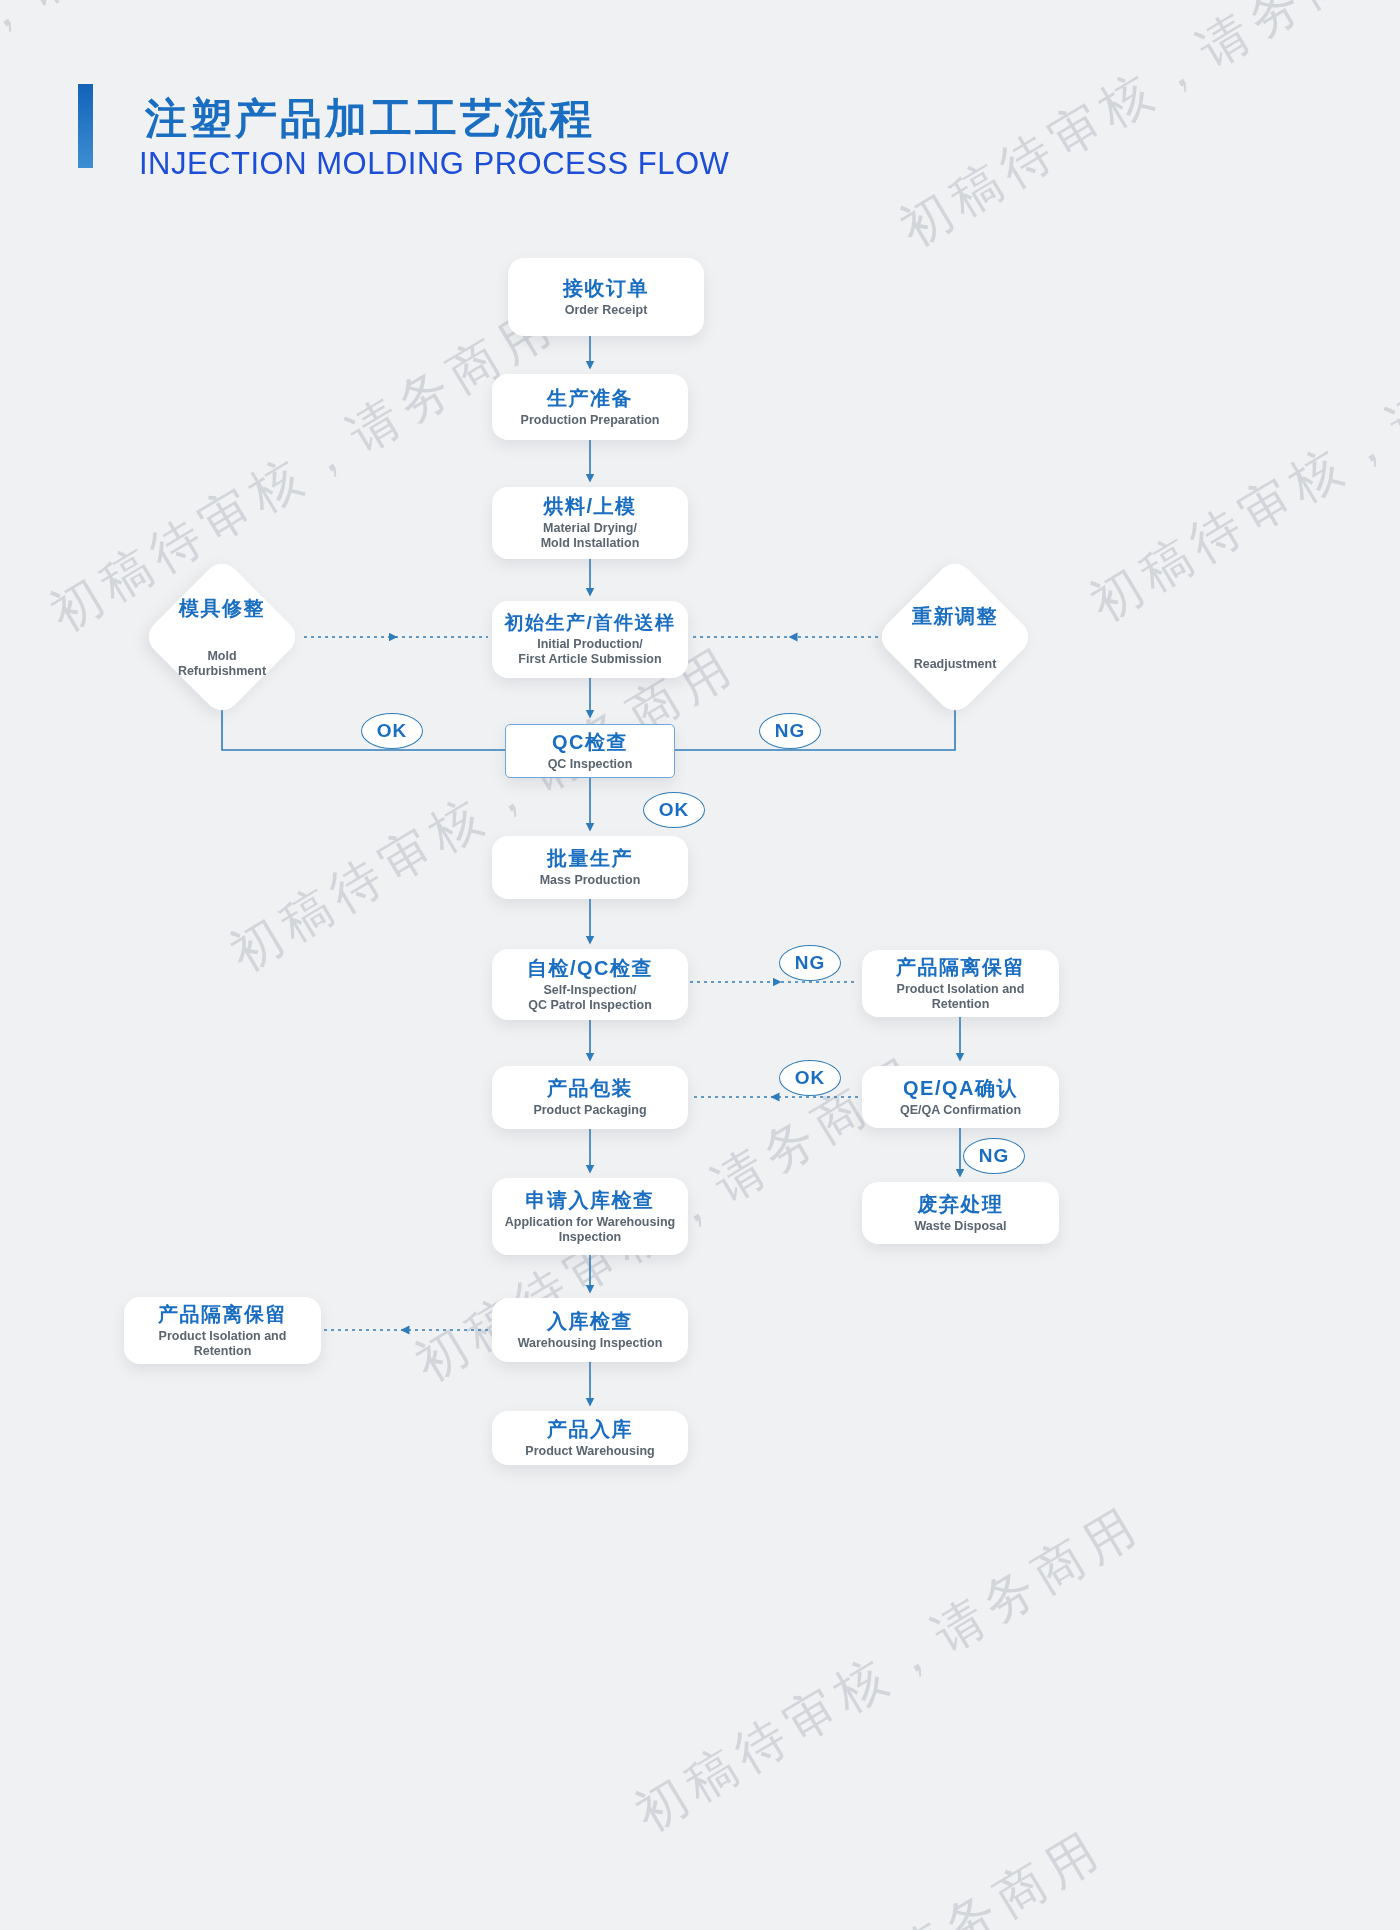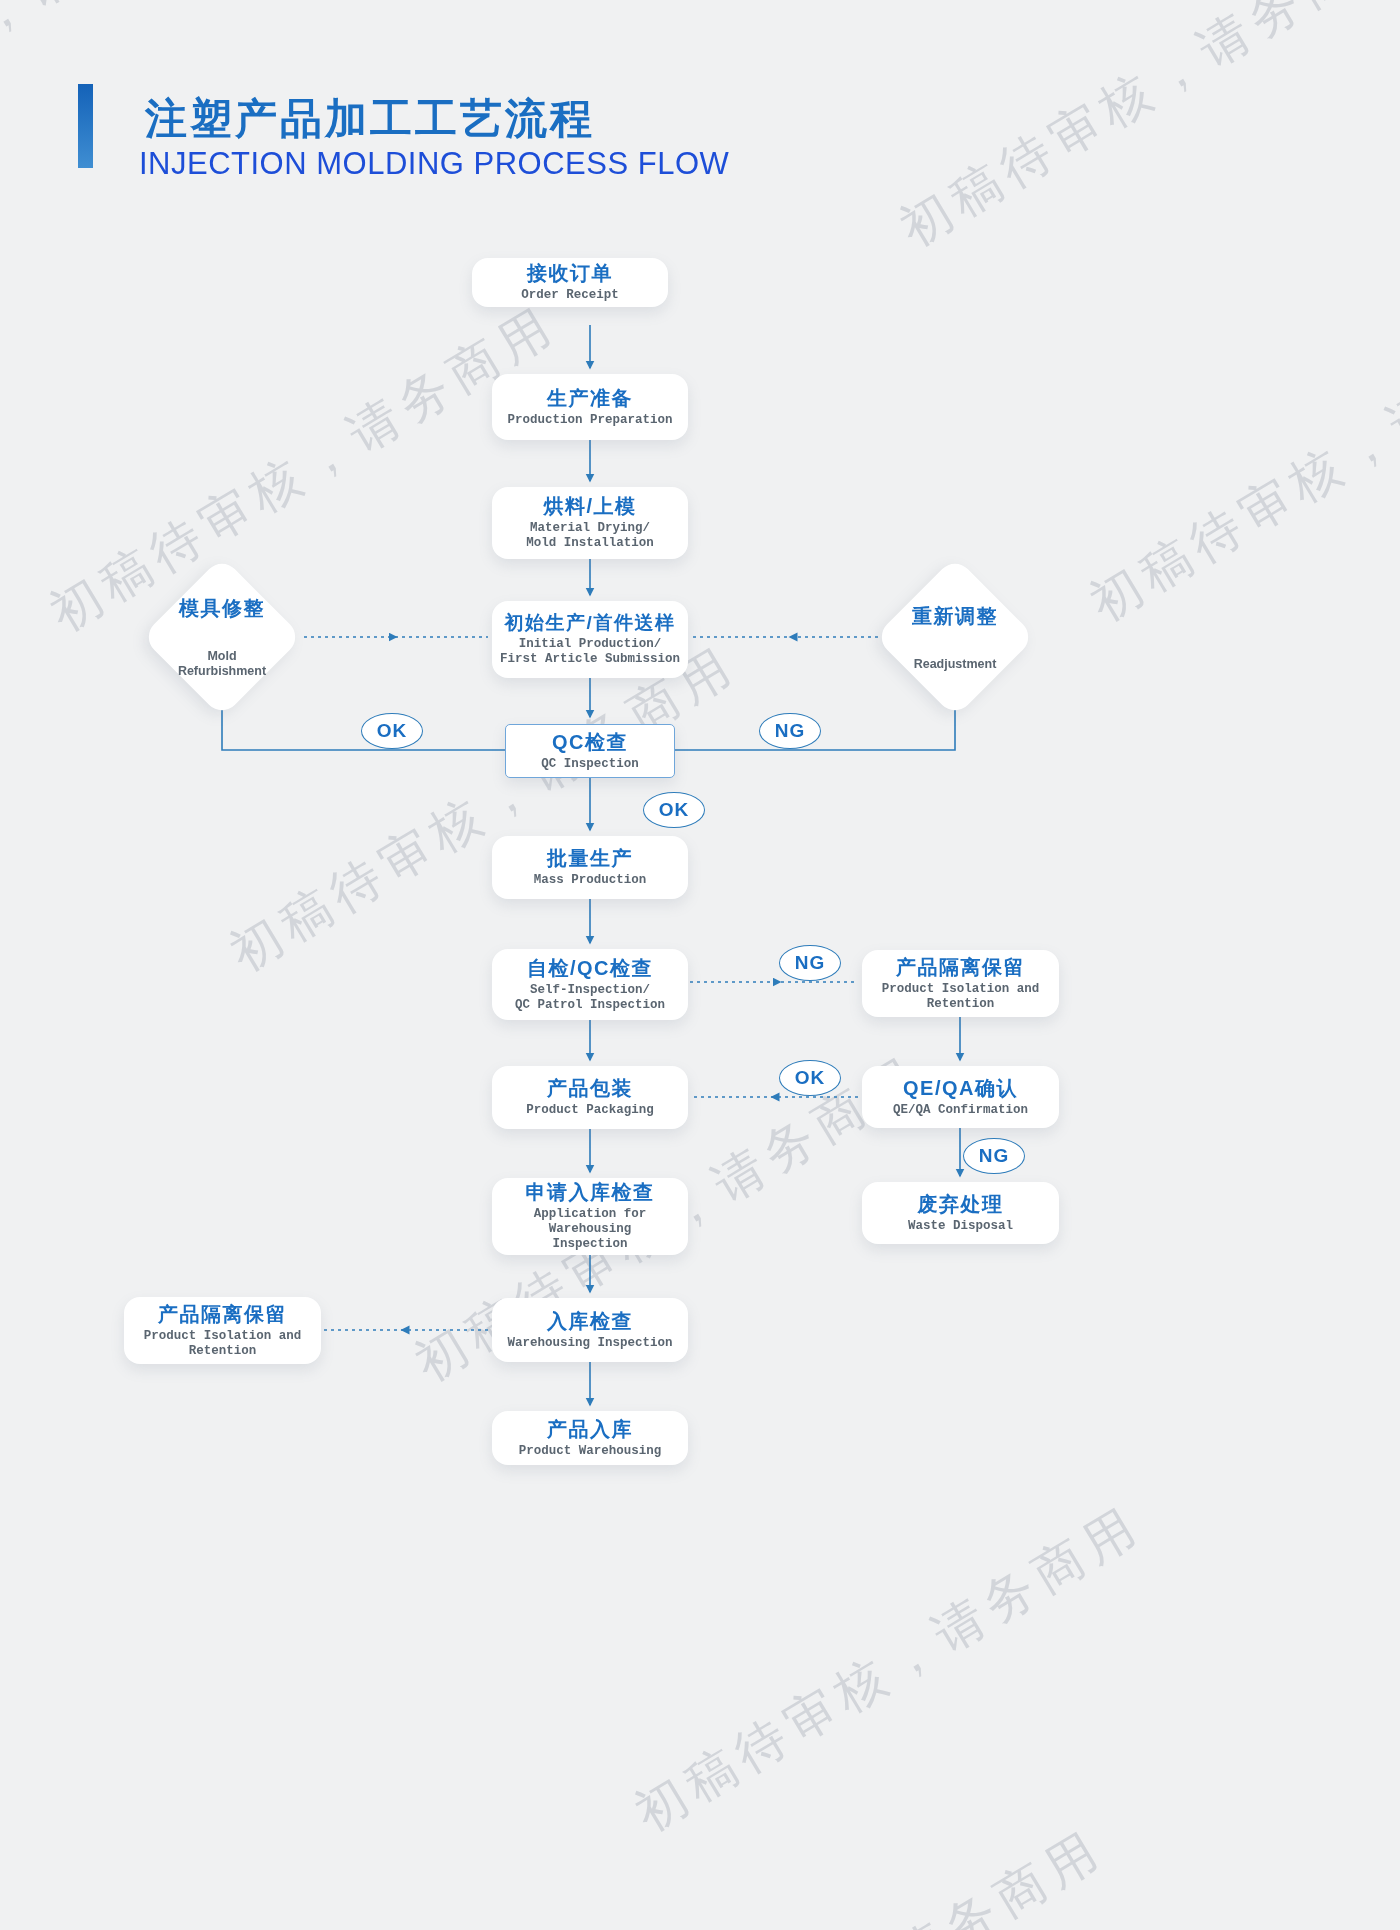--- a/index.html
+++ b/index.html
@@ -21,21 +21,21 @@
   
   svg.edges{position:absolute;left:0;top:0;z-index:2;}
   
   .node{
     position:absolute;z-index:3;background:#ffffff;border-radius:16px;
     box-shadow:0 6px 14px rgba(120,132,148,.16);
     display:flex;flex-direction:column;align-items:center;justify-content:center;
     text-align:center;padding:4px 6px;box-sizing:border-box;
   }
   .node .zh{color:#1a6ec2;font-weight:700;font-size:20px;letter-spacing:1.5px;line-height:1.15;}
-  .node .en{color:#5a6570;font-weight:600;font-size:12.5px;line-height:1.2;margin-top:3px;white-space:pre-line;font-family:Liberation Mono, monospace;}
+  .node .en{color:#5a6570;font-weight:600;font-size:12.5px;line-height:1.2;margin-top:3px;white-space:pre-line;}
   .node.qc{border:1.5px solid #6fa6da;border-radius:5px;}
   
   .diamond-wrap{position:absolute;width:164px;height:164px;z-index:3;}
   .diamond-shape{
     position:absolute;left:25px;top:25px;width:114px;height:114px;background:#fff;
     border-radius:18px;transform:rotate(45deg);
     box-shadow:0 6px 14px rgba(120,132,148,.16);
   }
   .diamond-text{
     position:absolute;left:-8px;top:0;width:180px;height:164px;
@@ -101,21 +101,21 @@
       <polyline points="878,637 790,637 692,637" marker-mid="url(#arr)"></polyline>
       <polyline points="690,982 780,982 858,982" marker-mid="url(#arr)"></polyline>
       <polyline points="858,1097 772,1097 692,1097" marker-mid="url(#arr)"></polyline>
       <polyline points="488,1330 402,1330 324,1330" marker-mid="url(#arr)"></polyline>
     </g>
   </svg>
 
   <div class="sq" style="left:216px;top:695px"></div>
   <div class="sq" style="left:949px;top:695px"></div>
 
-  <div class="node" style="left:472px;top:258px;width:196px;height:49px">
+  <div class="node" style="left:508px;top:258px;width:196px;height:78px">
     <div class="zh">接收订单</div>
     <div class="en">Order Receipt</div>
   </div>
   <div class="node" style="left:492px;top:374px;width:196px;height:66px">
     <div class="zh">生产准备</div>
     <div class="en">Production Preparation</div>
   </div>
   <div class="node" style="left:492px;top:487px;width:196px;height:72px">
     <div class="zh">烘料/上模</div>
     <div class="en">Material Drying/

